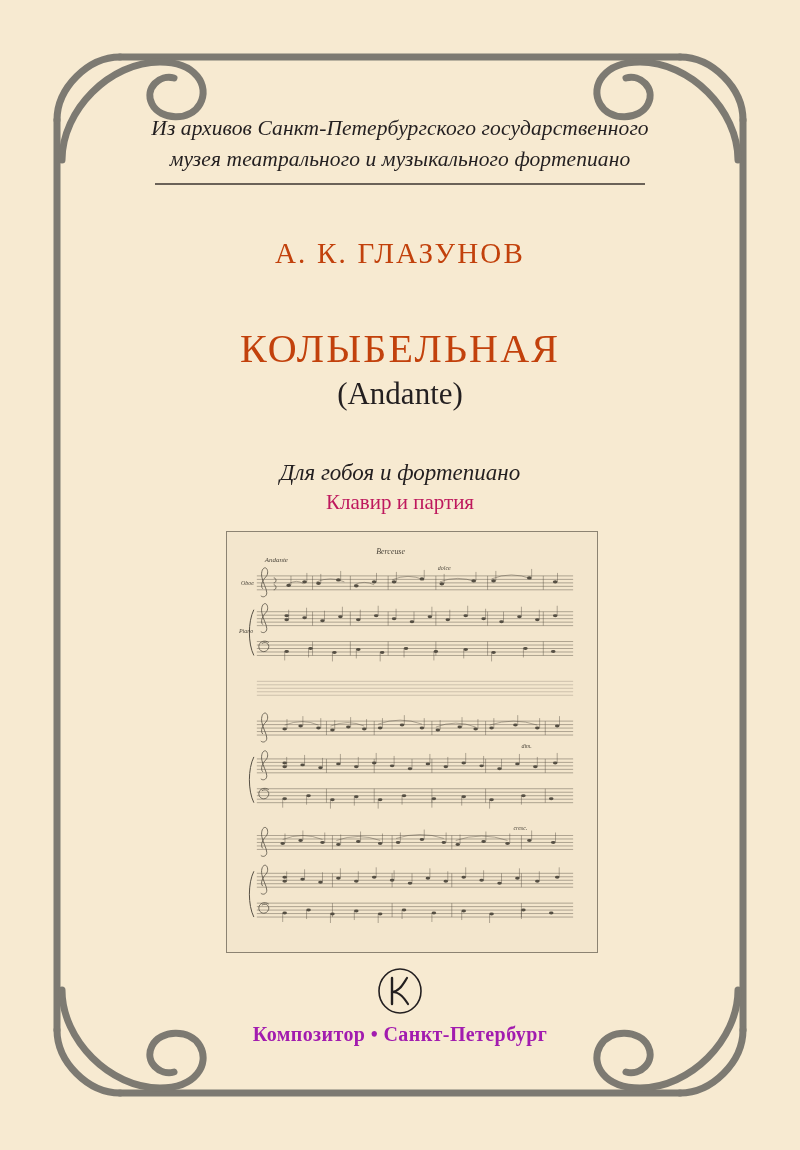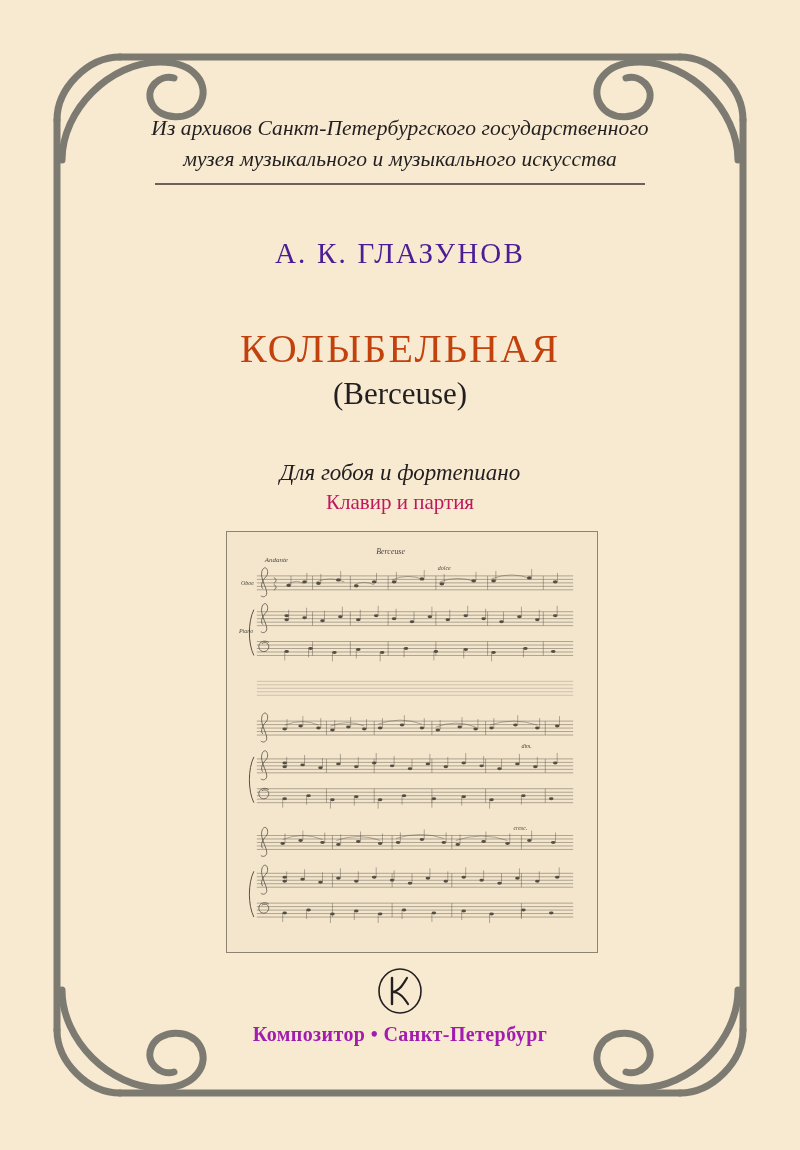--- a/index.html
+++ b/index.html
@@ -65,21 +65,21 @@
     background: #6b6258;
   }
 
   .composer {
     position: absolute;
     left: 0;
     top: 237px;
     width: 640px;
     font-size: 29px;
     letter-spacing: 2.2px;
-    color: #4c1d95;
+    color: #c2410c;
   }
 
   .title {
     position: absolute;
     left: 0;
     top: 325px;
     width: 640px;
     font-size: 40px;
     letter-spacing: 2.2px;
     color: #c2410c;
@@ -175,29 +175,29 @@
 
       <path d="M743 1030 C 743 1062 712 1093 680 1093"></path>
       <path d="M738 990 C 738 1040 690 1088 640 1088 C 604 1088 590 1064 600 1046 C 610 1028 640 1030 648 1046 C 656 1062 640 1076 626 1072"></path>
     </g>
   </svg>
 
   <div class="content">
 
     <div class="archive-block">
       <p class="archive-line">Из архивов Санкт-Петербургского государственного</p>
-      <p class="archive-line">музея музыкального и музыкального искусства</p>
+      <p class="archive-line">музея театрального и музыкального фортепиано</p>
     </div>
 
     <div class="rule"></div>
 
     <div class="composer">А. К. ГЛАЗУНОВ</div>
 
     <div class="title">КОЛЫБЕЛЬНАЯ</div>
-    <div class="title-alt">(Berceuse)</div>
+    <div class="title-alt">(Andante)</div>
 
     <div class="subtitle">Для гобоя и фортепиано</div>
 
     <div class="edition">Клавир и партия</div>
 
     <div class="manuscript">
       <svg class="ms-svg" viewBox="0 0 372 422" xmlns="http://www.w3.org/2000/svg">
         <g stroke="#3a352c" stroke-width="0.45" fill="none" opacity="0.85">
 
           <g>

